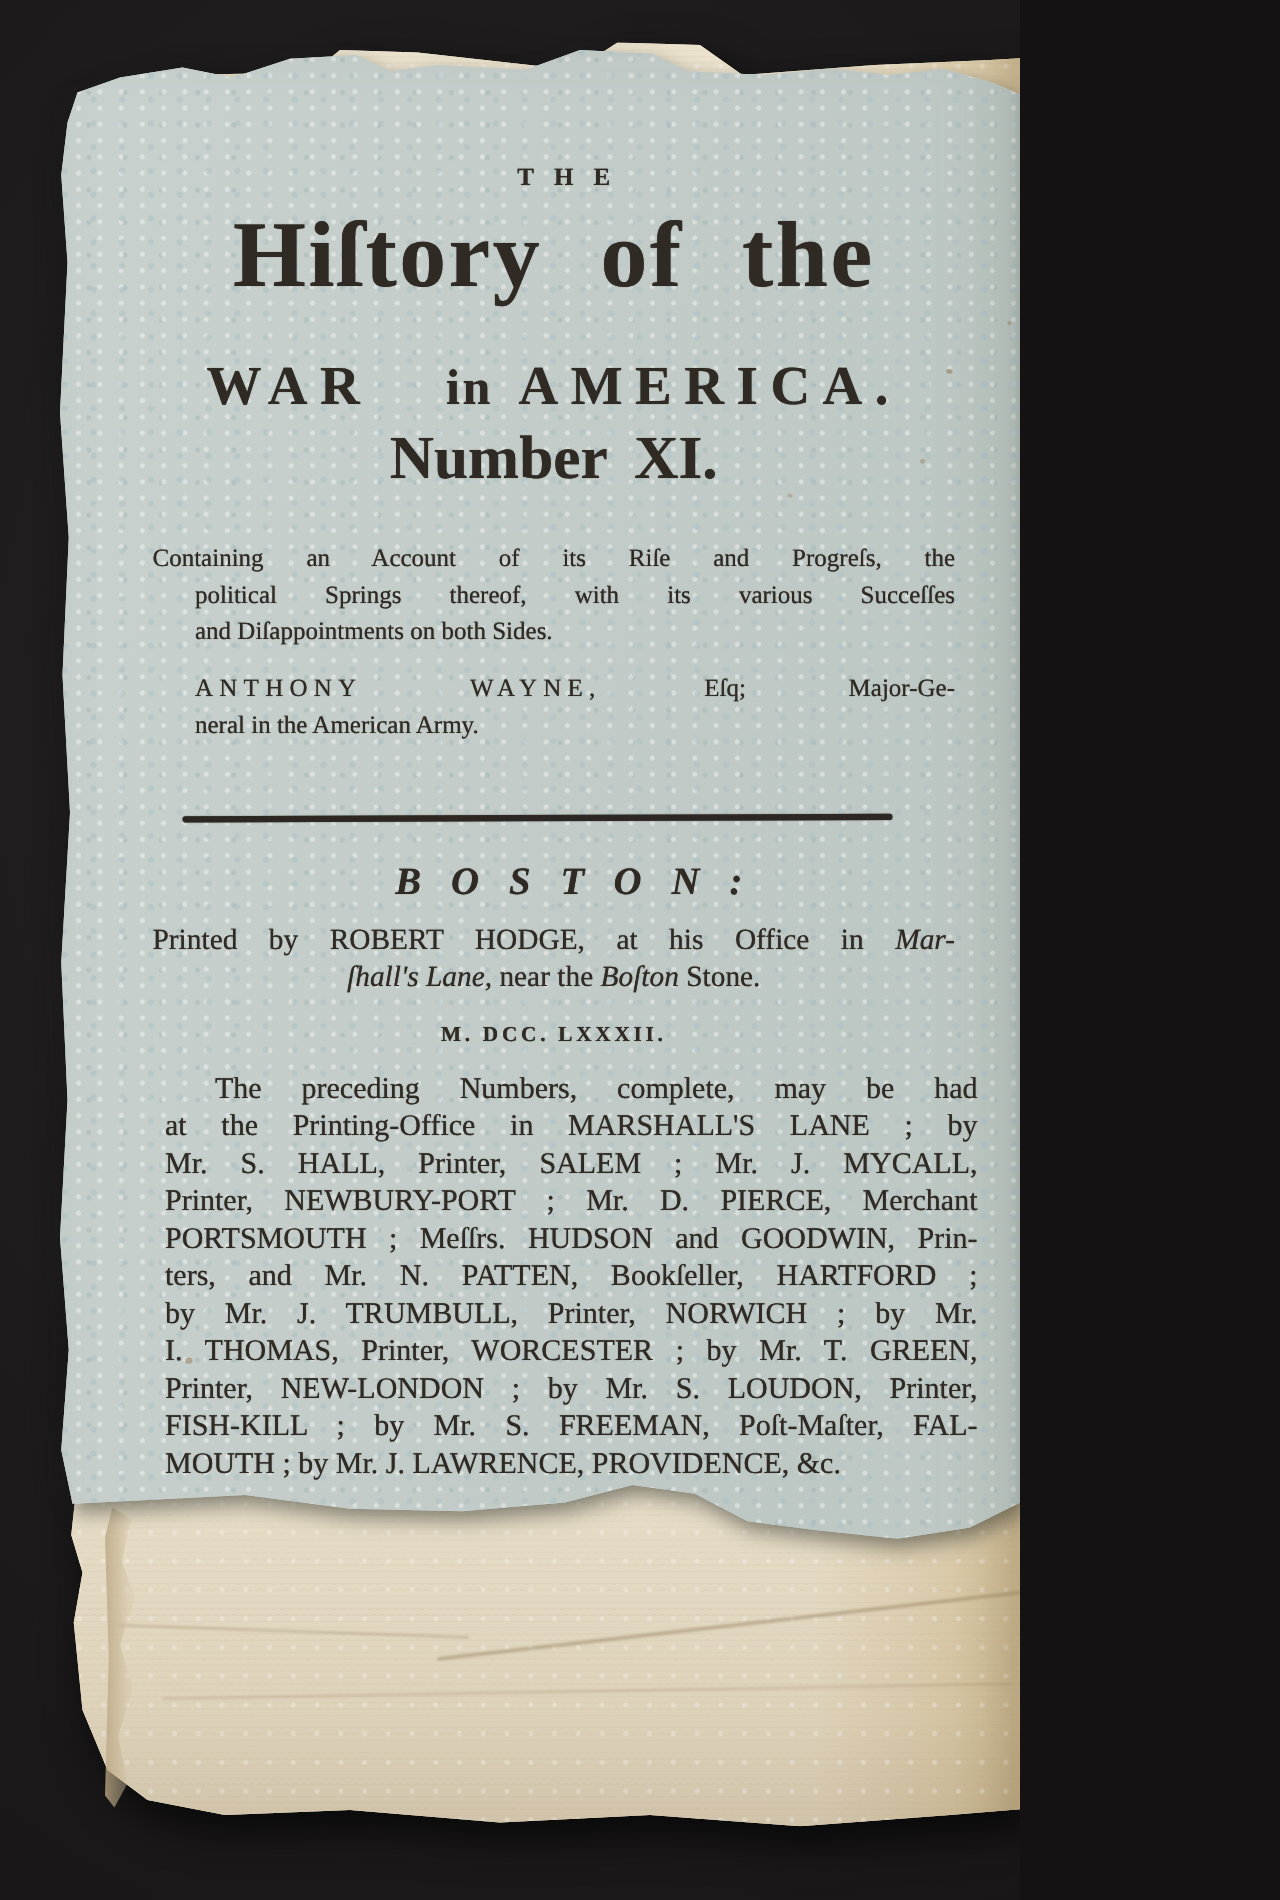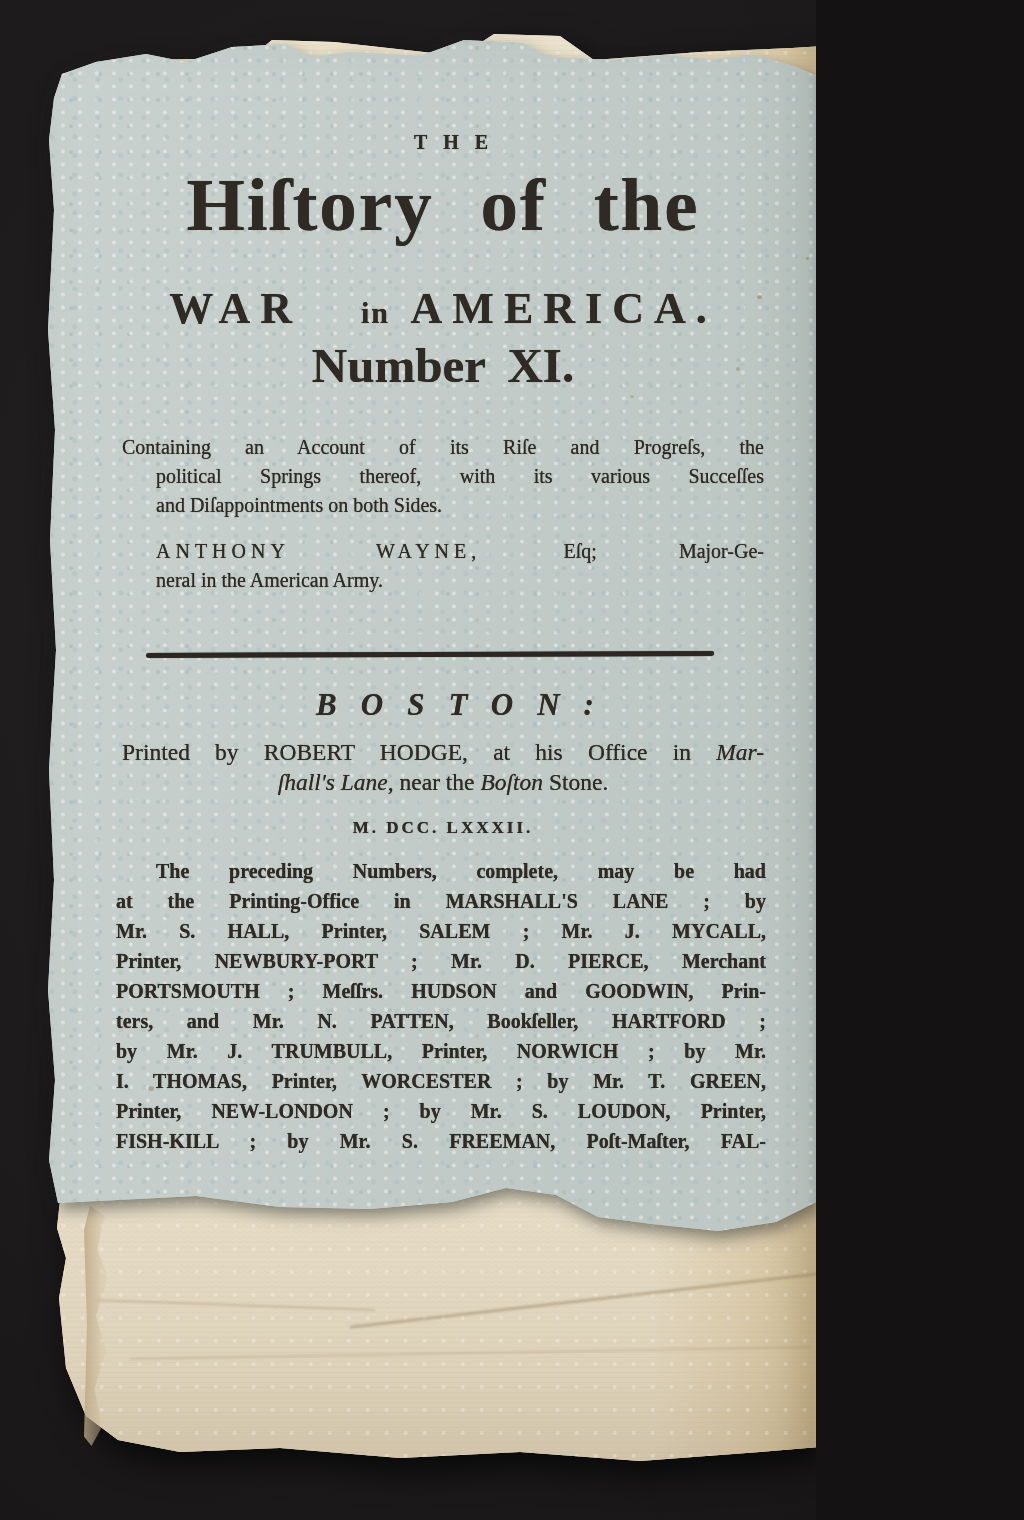--- a/index.html
+++ b/index.html
@@ -64,34 +64,34 @@
   .s6{left:630px;top:395px;width:4px;height:3px;opacity:.3;}
 
   
   .textlayer{position:absolute;inset:0;color:#2f2a24;}
   .textlayer .col{position:absolute;left:122px;width:642px;}
   .c{text-align:center;}
   .ink{text-shadow:0 0 .7px rgba(46,42,37,.9);}
   .kicker{top:131px;font-size:20px;font-weight:bold;letter-spacing:16px;padding-left:16px;}
   .main-title{top:167px;font-size:75px;font-weight:bold;letter-spacing:2px;word-spacing:26px;line-height:1;}
   .war{top:287px;font-size:44px;font-weight:bold;letter-spacing:10px;word-spacing:2px;line-height:1;}
-  .war .small-in{font-size:30px;letter-spacing:2px;margin-left:36px;}
+  .war .small-in{font-size:40px;letter-spacing:2px;margin-left:36px;}
   .number{top:341px;font-size:49px;font-weight:bold;word-spacing:10px;line-height:1;}
   .body-par{font-size:20px;line-height:29px;}
   .summary{top:433px;}
   .engraving{top:537px;}
   .caps-sp{letter-spacing:5px;}
   .jline{text-align:justify;text-align-last:justify;}
   .hang{padding-left:34px;}
   .rule{position:absolute;left:146px;top:652px;width:568px;height:5px;background:#2c2722;border-radius:3px;transform:rotate(-.2deg);box-shadow:0 0 1px rgba(44,39,34,.8);}
   .city{top:687px;font-size:31px;font-style:italic;font-weight:bold;letter-spacing:24px;padding-left:24px;}
   .imprint{top:737px;font-size:23.5px;line-height:30px;}
   .imprint .it{font-style:italic;}
   .year{top:818px;font-size:17px;font-weight:bold;letter-spacing:3px;}
-  .avail{position:absolute;left:116px;top:856px;width:650px;font-size:20px;line-height:30px;font-weight:bold;}
+  .avail{position:absolute;left:132px;top:856px;width:650px;font-size:24px;line-height:30px;}
   .avail .line:first-child{text-indent:40px;}
 </style>
 </head>
 <body>
 
 <div class="canvas">
 
   <div class="stack-wrap">
     <div class="stack"></div>
   </div>
@@ -149,16 +149,17 @@
       <div class="line jline">The preceding Numbers, complete, may be had</div>
       <div class="line jline">at the Printing-Office in MARSHALL'S LANE ; by</div>
       <div class="line jline">Mr. S. HALL, Printer, SALEM ; Mr. J. MYCALL,</div>
       <div class="line jline">Printer, NEWBURY-PORT ; Mr. D. PIERCE, Merchant</div>
       <div class="line jline">PORTSMOUTH ; Meſſrs. HUDSON and GOODWIN, Prin-</div>
       <div class="line jline">ters, and Mr. N. PATTEN, Bookſeller, HARTFORD ;</div>
       <div class="line jline">by Mr. J. TRUMBULL, Printer, NORWICH ; by Mr.</div>
       <div class="line jline">I. THOMAS, Printer, WORCESTER ; by Mr. T. GREEN,</div>
       <div class="line jline">Printer, NEW-LONDON ; by Mr. S. LOUDON, Printer,</div>
       <div class="line jline">FISH-KILL ; by Mr. S. FREEMAN, Poſt-Maſter, FAL-</div>
+      <div class="line">MOUTH ; by Mr. J. LAWRENCE, PROVIDENCE, &amp;c.</div>
     </div>
 
   </div>
 </div>
 
 </body></html>

